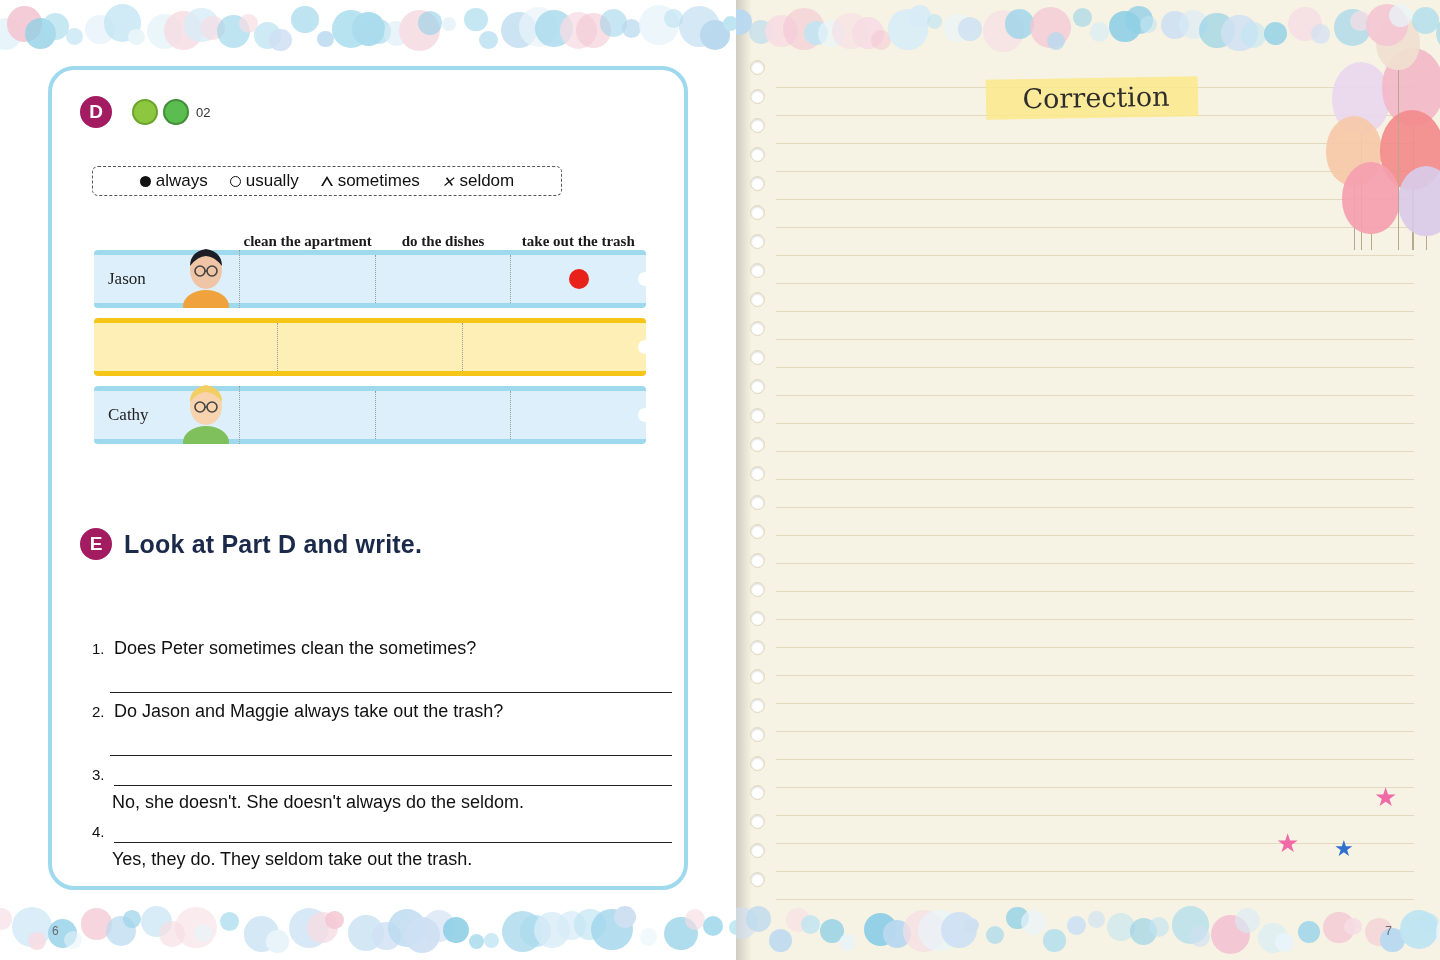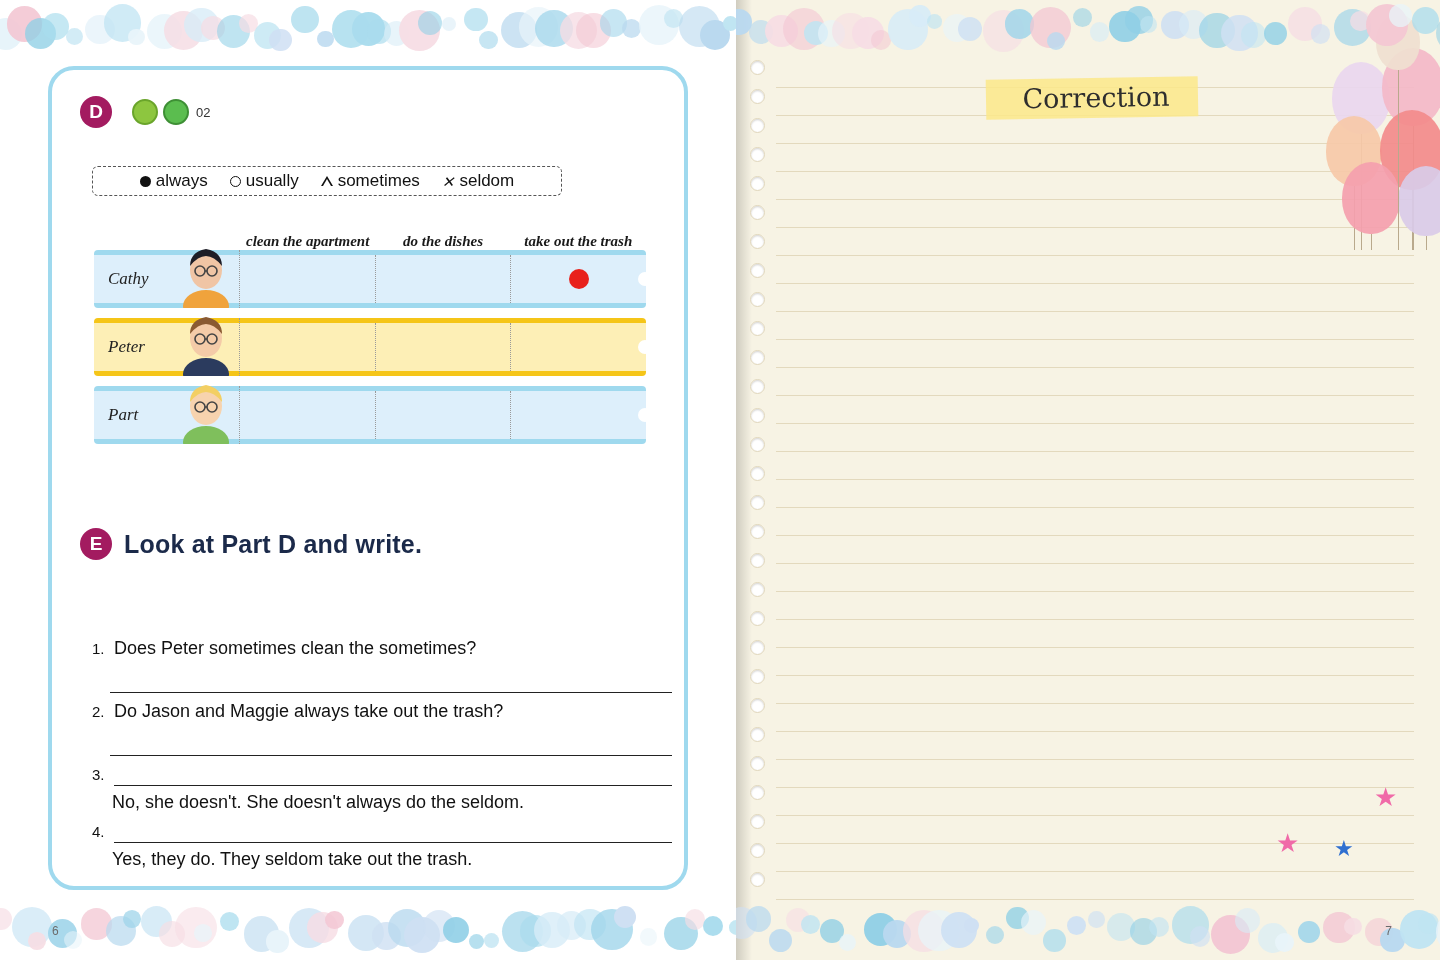--- a/index.html
+++ b/index.html
@@ -87,21 +87,21 @@
     content:""; position:absolute; left:-6px; top:0;
     width:0;height:0;border-left:6px solid transparent;border-right:6px solid transparent;border-bottom:10px solid #111;
   }
   .sym-tri::after{
     content:""; position:absolute; left:-4px; top:3px;
     width:0;height:0;border-left:4px solid transparent;border-right:4px solid transparent;border-bottom:7px solid #fff;
   }
   .sym-x { font-size: 15px; line-height: 1; }
 
   
-  .chart { position: absolute; left: 42px; top: 136px; width: 552px; font-style: italic; }
+  .chart { position: absolute; left: 42px; top: 136px; width: 552px; }
   .chart-head {
     display: flex; height: 44px; align-items: flex-end;
     padding-left: 146px;
   }
   .chart-head div {
     flex: 1; text-align: center; font-size: 15px; line-height: 1.15;
     font-family: "Liberation Serif", serif; font-weight: bold; color: #1a1a1a;
   }
   .row {
     position: relative; height: 58px; margin-bottom: 10px;
@@ -302,55 +302,44 @@
 
       <div class="chart">
         <div class="chart-head">
           <div>clean the apartment</div>
           <div>do the dishes</div>
           <div>take out the trash</div>
         </div>
         <div id="chart-rows">
             <div class="row blue">
               <div class="row-name">
-                <span>Cathy</span>
+                <span>Jason</span>
                 <div class="avatar"><svg width="52" height="66" viewBox="0 0 52 66">
                     <ellipse cx="26" cy="64" rx="23" ry="16" fill="#f0a33c"></ellipse>
                     <ellipse cx="26" cy="28" rx="16" ry="19" fill="#f0c5a5"></ellipse>
                     <path d="M10 24 Q26 4 42 24 Q42 10 26 7 Q10 10 10 24Z" fill="#1d1d26"></path>
                     <circle cx="20" cy="29" r="5" fill="none" stroke="#444" stroke-width="1.6"></circle>
                     <circle cx="32" cy="29" r="5" fill="none" stroke="#444" stroke-width="1.6"></circle>
                     <line x1="25" y1="29" x2="27" y2="29" stroke="#444" stroke-width="1.6"></line>
                   </svg></div>
               </div>
               <div class="cell"></div>
               <div class="cell"></div>
               <div class="cell">
                 <div class="mark-dot"></div>
               </div>
             </div>
             <div class="row yellow">
-              <div class="row-name">
-                <span>Peter</span>
-                <div class="avatar"><svg width="52" height="66" viewBox="0 0 52 66">
-                    <ellipse cx="26" cy="64" rx="23" ry="16" fill="#2b3b5e"></ellipse>
-                    <ellipse cx="26" cy="28" rx="16" ry="19" fill="#f4cba8"></ellipse>
-                    <path d="M10 24 Q26 4 42 24 Q42 10 26 7 Q10 10 10 24Z" fill="#8a5a32"></path>
-                    <circle cx="20" cy="29" r="5" fill="none" stroke="#444" stroke-width="1.6"></circle>
-                    <circle cx="32" cy="29" r="5" fill="none" stroke="#444" stroke-width="1.6"></circle>
-                    <line x1="25" y1="29" x2="27" y2="29" stroke="#444" stroke-width="1.6"></line>
-                  </svg></div>
-              </div>
               <div class="cell"></div>
               <div class="cell"></div>
               <div class="cell"></div>
             </div>
             <div class="row blue">
               <div class="row-name">
-                <span>Part</span>
+                <span>Cathy</span>
                 <div class="avatar"><svg width="52" height="66" viewBox="0 0 52 66">
                     <ellipse cx="26" cy="64" rx="23" ry="16" fill="#7fbf5c"></ellipse>
                     <ellipse cx="26" cy="28" rx="16" ry="19" fill="#f7d3ae"></ellipse>
                     <path d="M10 24 Q26 4 42 24 Q42 10 26 7 Q10 10 10 24Z" fill="#f3cf63"></path>
                     <circle cx="20" cy="29" r="5" fill="none" stroke="#444" stroke-width="1.6"></circle>
                     <circle cx="32" cy="29" r="5" fill="none" stroke="#444" stroke-width="1.6"></circle>
                     <line x1="25" y1="29" x2="27" y2="29" stroke="#444" stroke-width="1.6"></line>
                   </svg></div>
               </div>
               <div class="cell"></div>

